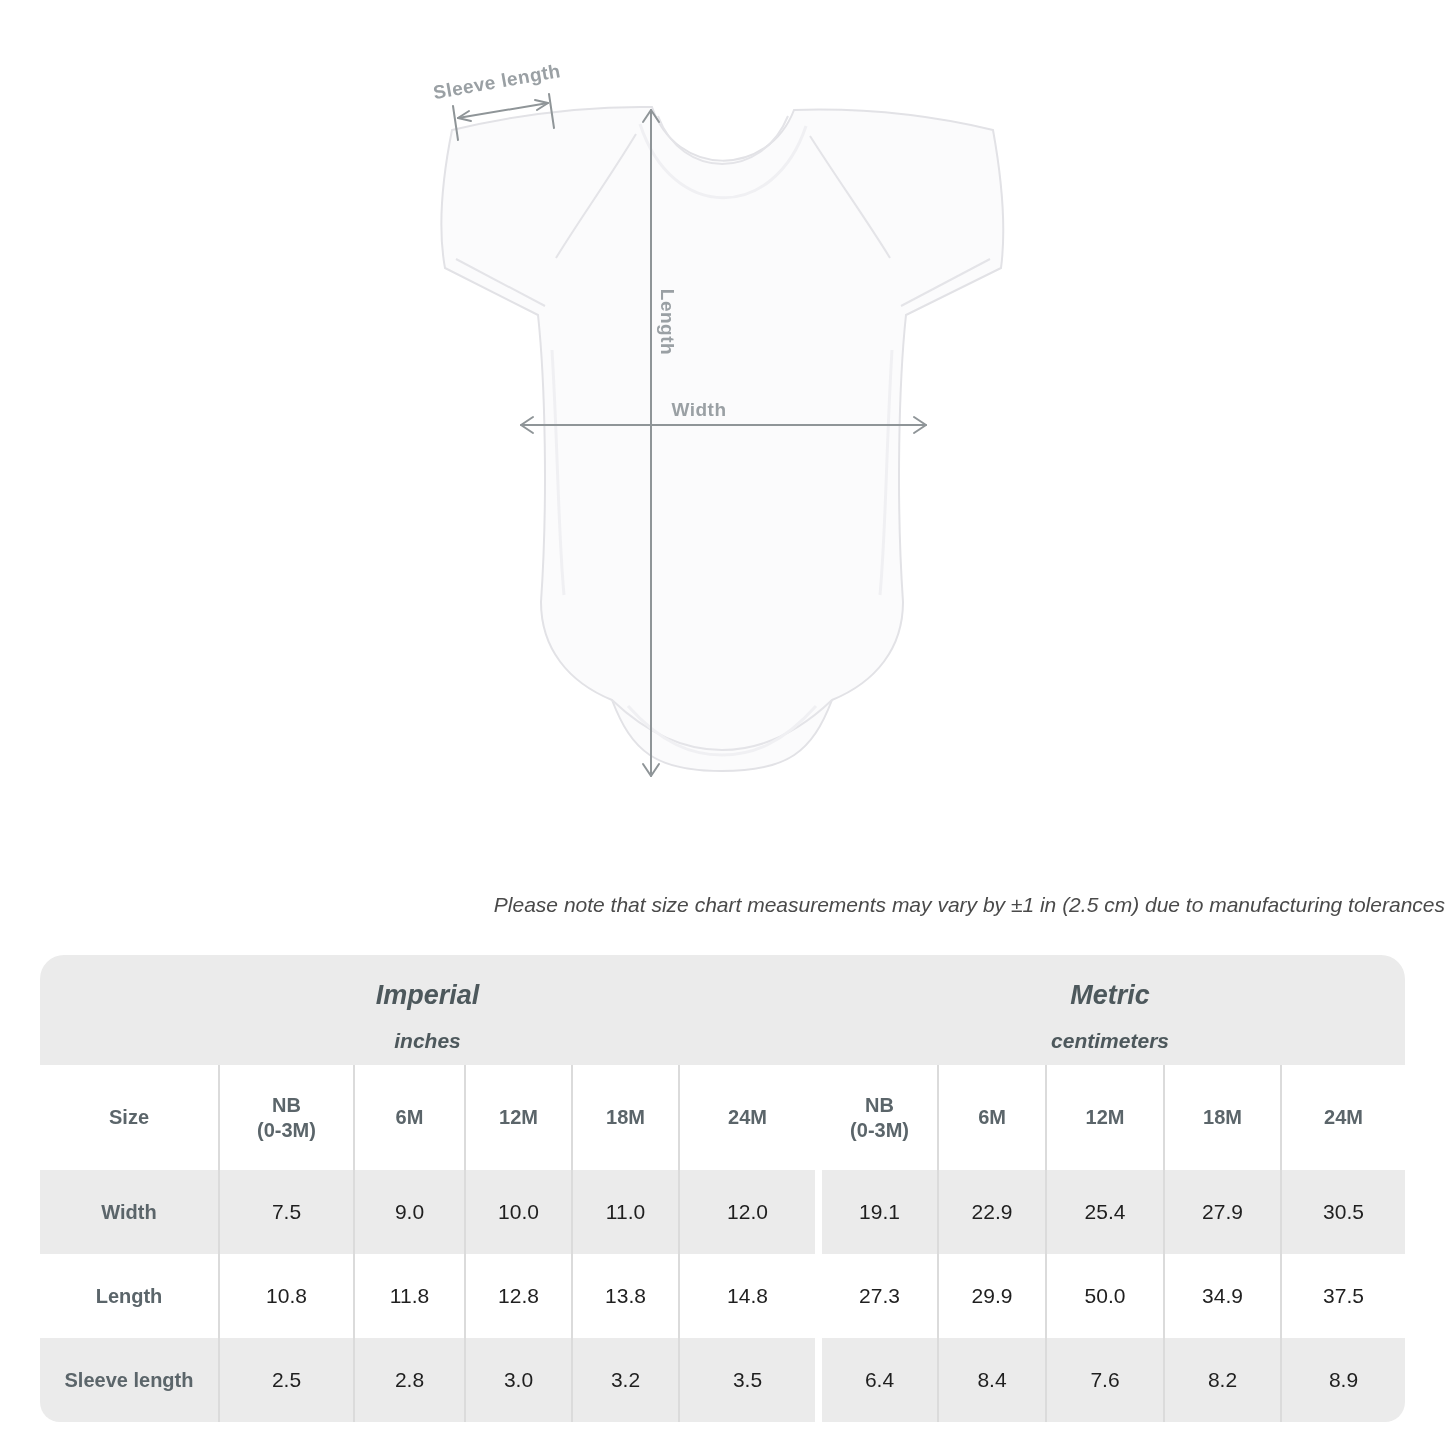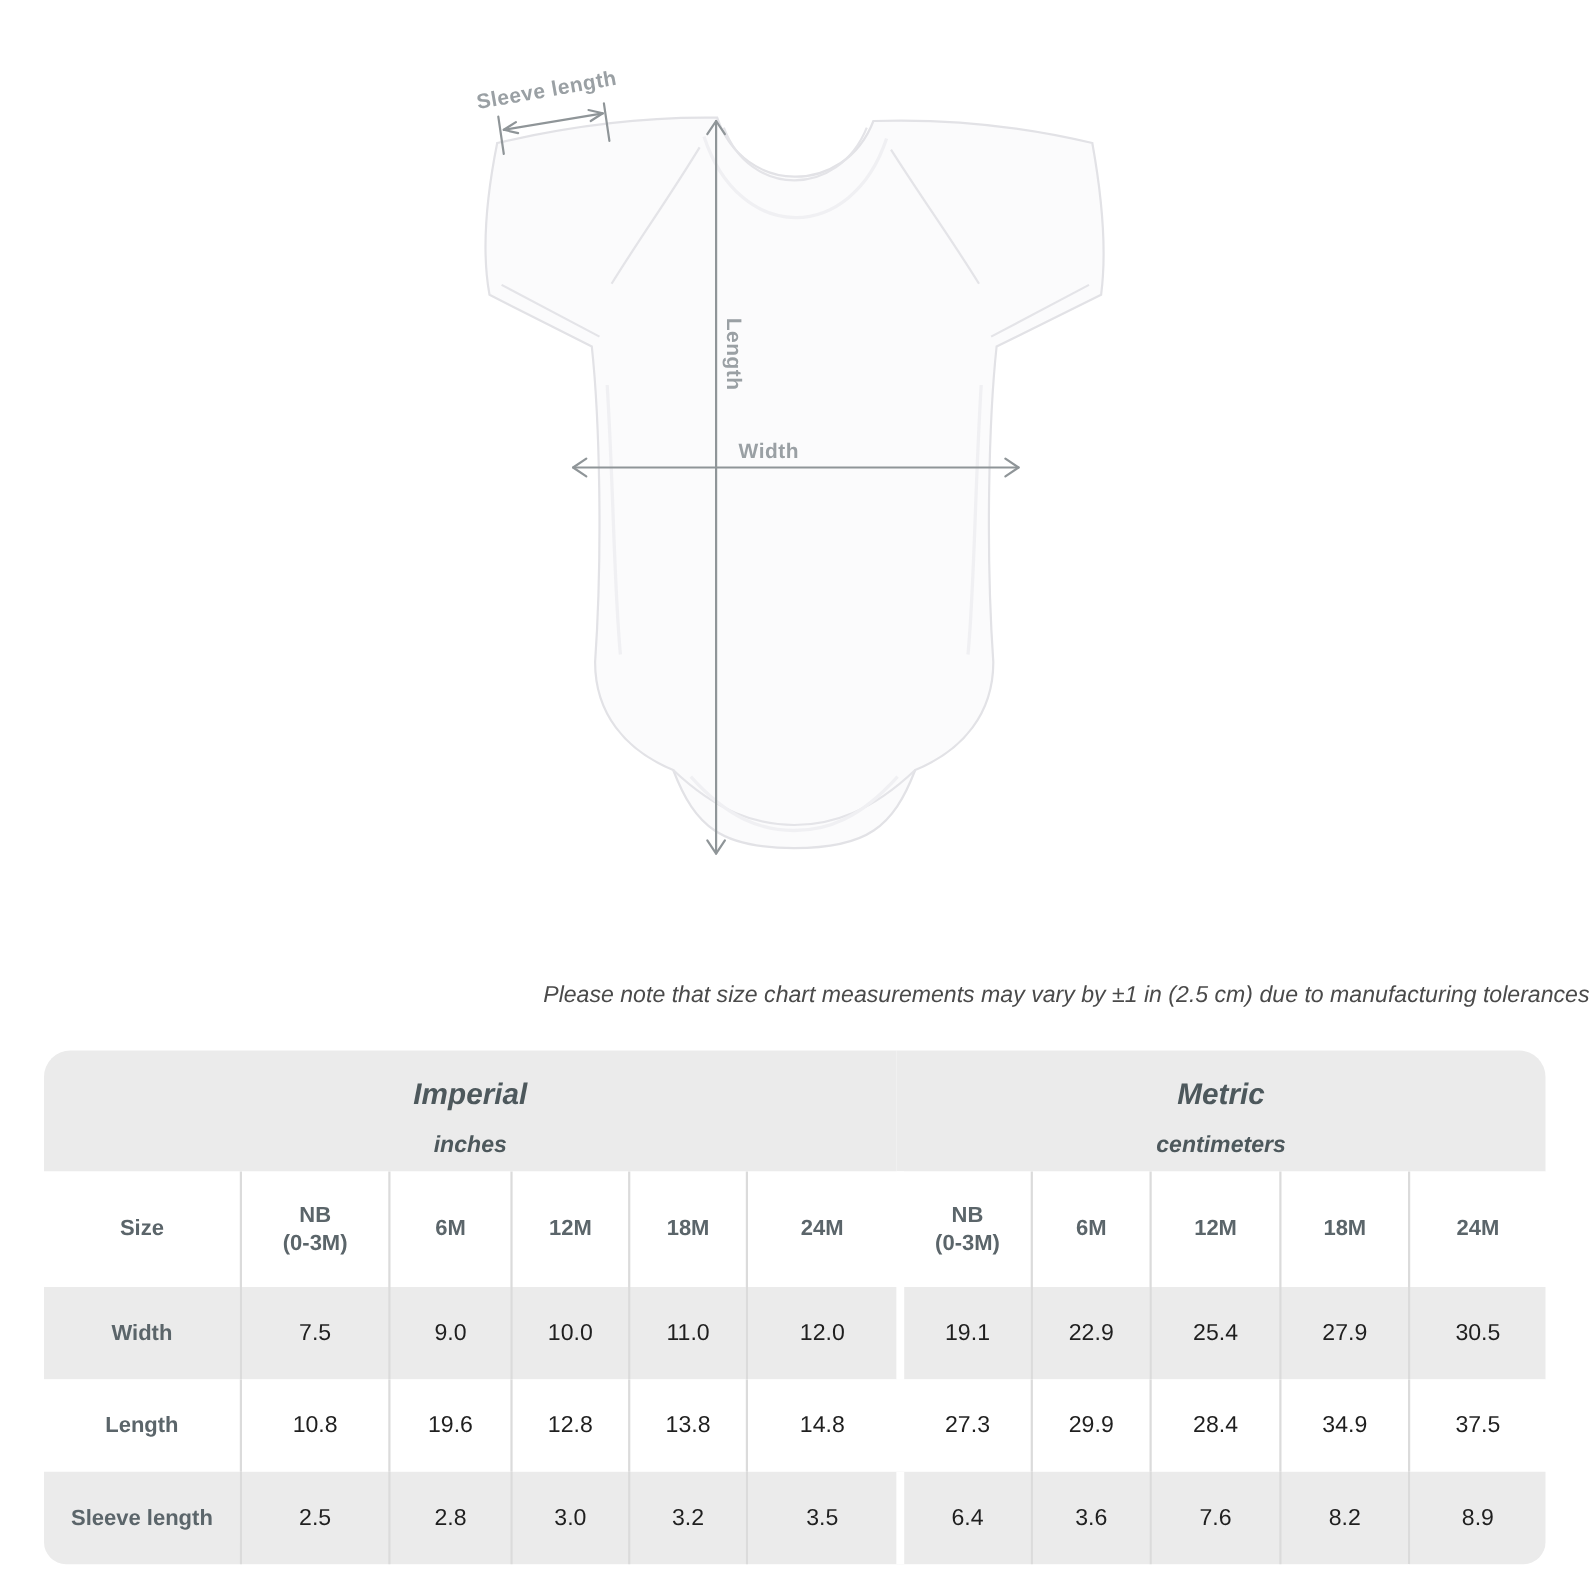--- a/index.html
+++ b/index.html
@@ -157,39 +157,39 @@
         <td class="sep">12.0</td>
         <td class="sysgap">19.1</td>
         <td class="sep">22.9</td>
         <td class="sep">25.4</td>
         <td class="sep">27.9</td>
         <td class="sep">30.5</td>
       </tr>
       <tr class="data-row r-white">
         <th>Length</th>
         <td class="sep">10.8</td>
-        <td class="sep">19.6</td>
+        <td class="sep">11.8</td>
         <td class="sep">12.8</td>
         <td class="sep">13.8</td>
         <td class="sep">14.8</td>
         <td class="sysgap">27.3</td>
         <td class="sep">29.9</td>
-        <td class="sep">28.4</td>
+        <td class="sep">50.0</td>
         <td class="sep">34.9</td>
         <td class="sep">37.5</td>
       </tr>
       <tr class="data-row r-gray">
         <th class="bl">Sleeve length</th>
         <td class="sep">2.5</td>
         <td class="sep">2.8</td>
         <td class="sep">3.0</td>
         <td class="sep">3.2</td>
         <td class="sep">3.5</td>
         <td class="sysgap">6.4</td>
-        <td class="sep">3.6</td>
+        <td class="sep">8.4</td>
         <td class="sep">7.6</td>
         <td class="sep">8.2</td>
         <td class="sep br">8.9</td>
       </tr>
     </tbody>
   </table>
 
 </div>
 
 </body></html>

